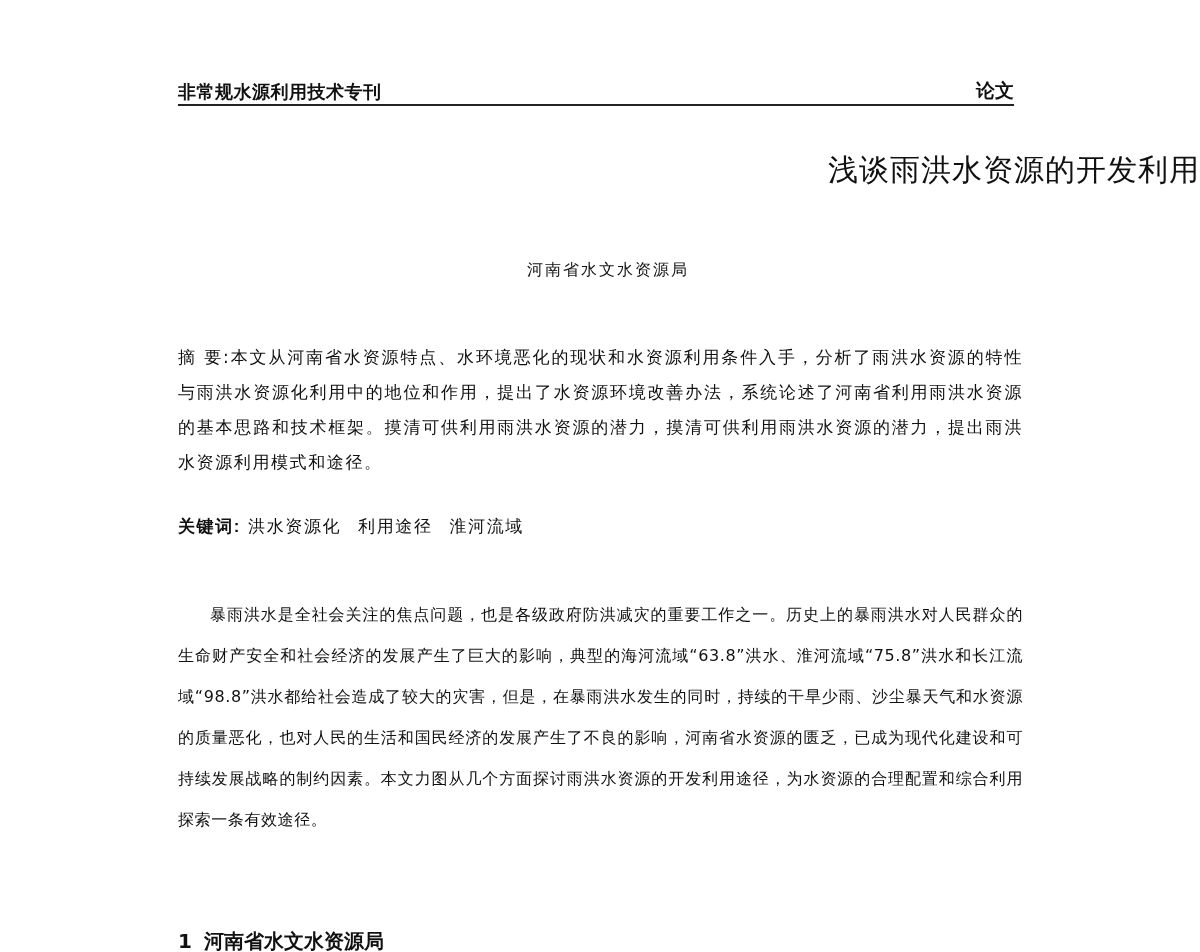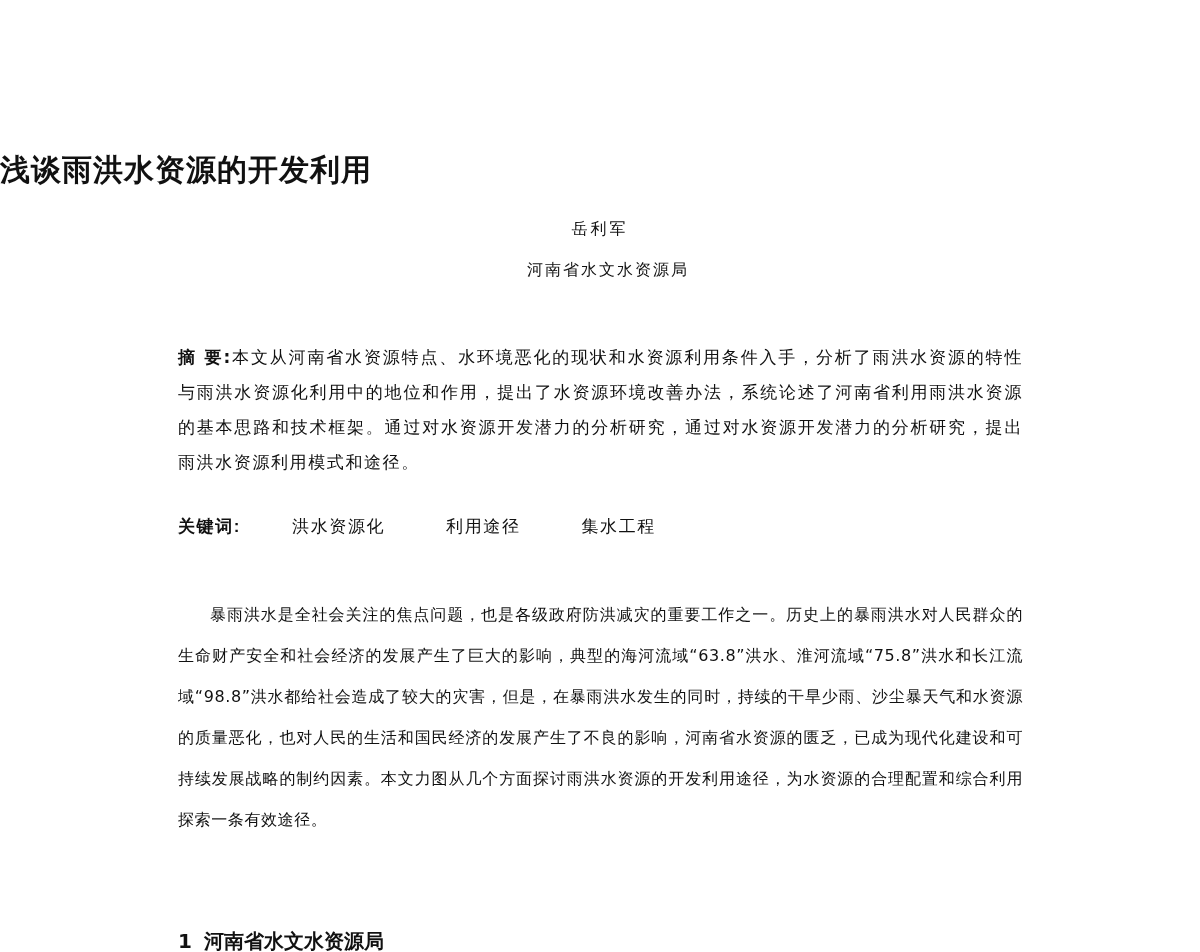--- a/index.html
+++ b/index.html
@@ -54,23 +54,23 @@
       top: 26px;
       width: 836px;
       height: 2px;
       background: #222222;
     }
     .title {
       position: absolute;
       left: 0;
       top: 150px;
       width: 1200px;
-      text-align: left;
+      text-align: right;
       font-family: "DejaVu Sans", "Liberation Sans", sans-serif;
-      font-weight: bold;
+      font-weight: normal;
       font-size: 30px;
       letter-spacing: 1px;
     }
     .author {
       position: absolute;
       left: 0;
       top: 219px;
       width: 1200px;
       text-align: center;
       font-size: 16px;
@@ -90,38 +90,37 @@
       left: 178px;
       top: 340px;
       width: 845px;
       font-size: 17px;
       line-height: 35px;
       letter-spacing: 1.6px;
       text-align: justify;
     }
     .abstract .label {
       font-family: "DejaVu Sans", "Liberation Sans", sans-serif;
-      font-weight: bold;
+      font-weight: normal;
     }
     .keywords {
       position: absolute;
       left: 178px;
       top: 511px;
       width: 845px;
       font-size: 17px;
       line-height: 30px;
       letter-spacing: 1.6px;
     }
     .keywords .label {
       font-family: Liberation Sans, sans-serif;
       font-weight: bold;
     }
     .keywords .kw {
       margin-right: 10px;
-      margin-left: 44px;
     }
     .body-text {
       position: absolute;
       left: 178px;
       top: 594px;
       width: 845px;
       font-family: "DejaVu Sans", "Liberation Sans", sans-serif;
       font-size: 16px;
       line-height: 41px;
       letter-spacing: 0.6px;
@@ -140,34 +139,38 @@
     }
     .section-heading .num {
       margin-right: 12px;
     }
   </style>
 </head>
 <body>
 
 <div class="page">
 
+  <div class="running-header">
+    <span class="journal">非常规水源利用技术专刊</span>
+    <span class="section">论文</span>
+    <div class="rule"></div>
+  </div>
 
   <div class="title">浅谈雨洪水资源的开发利用</div>
-  <div class="author">岳利军</div>
   <div class="affiliation">河南省水文水资源局</div>
 
   <div class="abstract">
-    <span class="label">摘 要:</span><span>本文从河南省水资源特点、水环境恶化的现状和水资源利用条件入手，分析了雨洪水资源的特性与雨洪水资源化利用中的地位和作用，提出了水资源环境改善办法，系统论述了河南省利用雨洪水资源的基本思路和技术框架。通过对水资源开发潜力的分析研究，通过对水资源开发潜力的分析研究，提出雨洪水资源利用模式和途径。</span>
+    <span class="label">摘 要:</span><span>本文从河南省水资源特点、水环境恶化的现状和水资源利用条件入手，分析了雨洪水资源的特性与雨洪水资源化利用中的地位和作用，提出了水资源环境改善办法，系统论述了河南省利用雨洪水资源的基本思路和技术框架。摸清可供利用雨洪水资源的潜力，摸清可供利用雨洪水资源的潜力，提出雨洪水资源利用模式和途径。</span>
   </div>
 
   <div class="keywords">
     <span class="label">关键词:</span>
     <span class="kw">洪水资源化</span>
     <span class="kw">利用途径</span>
-    <span class="kw">集水工程</span>
+    <span class="kw">淮河流域</span>
   </div>
 
   <p class="body-text">暴雨洪水是全社会关注的焦点问题，也是各级政府防洪减灾的重要工作之一。历史上的暴雨洪水对人民群众的生命财产安全和社会经济的发展产生了巨大的影响，典型的海河流域“63.8”洪水、淮河流域“75.8”洪水和长江流域“98.8”洪水都给社会造成了较大的灾害，但是，在暴雨洪水发生的同时，持续的干旱少雨、沙尘暴天气和水资源的质量恶化，也对人民的生活和国民经济的发展产生了不良的影响，河南省水资源的匮乏，已成为现代化建设和可持续发展战略的制约因素。本文力图从几个方面探讨雨洪水资源的开发利用途径，为水资源的合理配置和综合利用探索一条有效途径。</p>
 
   <div class="section-heading">
     <span class="num">1</span><span>河南省水文水资源局</span>
   </div>
 
 </div>
 

